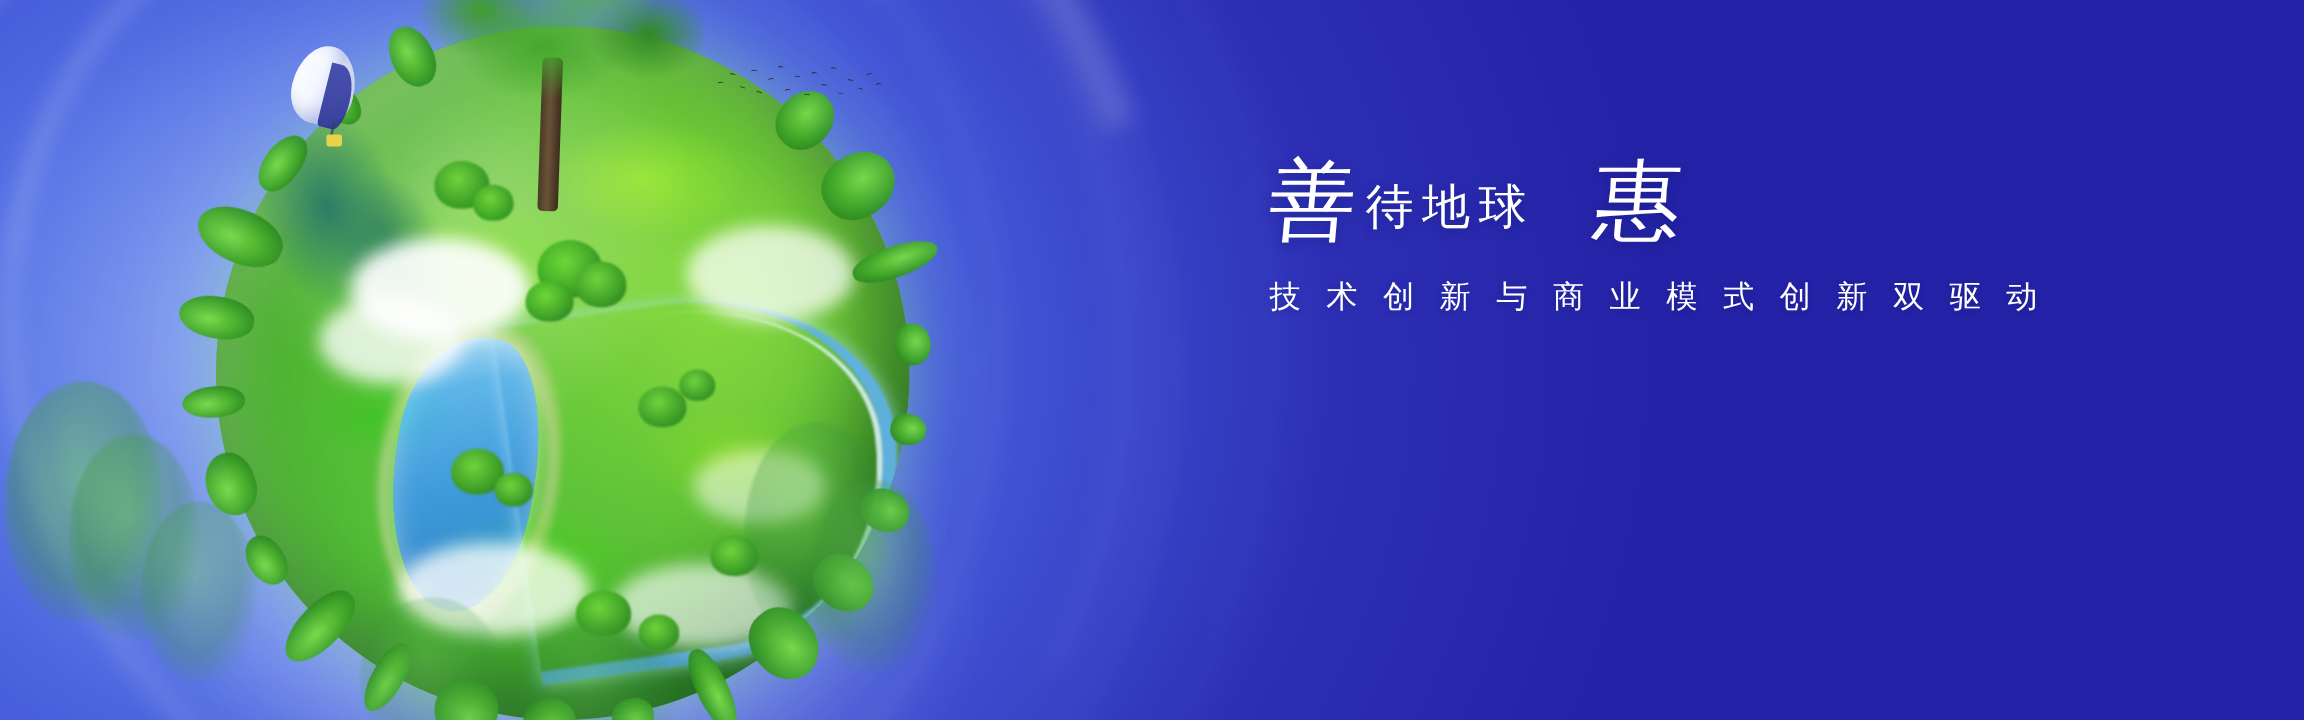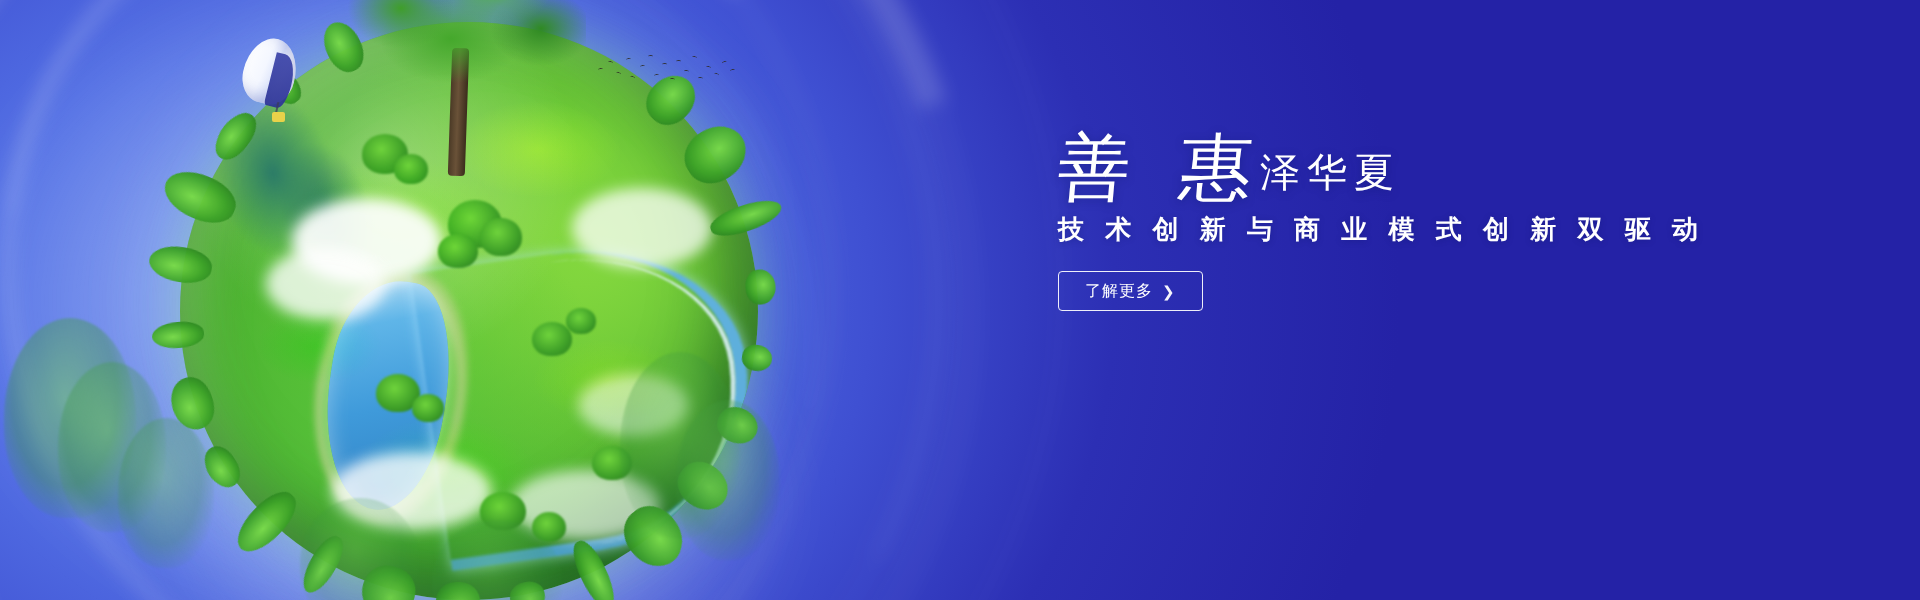--- a/index.html
+++ b/index.html
@@ -216,23 +216,22 @@
     margin-left:8px;
     position:relative; top:-6px;
   }
   .headline-gap { display:inline-block; width:50px; }
 
   .subtitle {
     color:#ffffff;
     font-size:26px;
     letter-spacing:7px;
     white-space:nowrap;
-    margin-top:8px;
+    margin-top:26px;
     text-shadow:0 1px 6px rgba(10,20,90,.3);
-    font-weight:bold;
   }
   .desc {
     color:#f0f3ff;
     font-size:17px;
     letter-spacing:.6px;
     white-space:nowrap;
     margin-top:20px;
     text-shadow:0 1px 5px rgba(10,20,90,.3);
   }
 
@@ -368,29 +367,23 @@
       <div class="outer-tree" style="left: 620px; top: 352px; width: 120px; height: 186px; opacity: 0.42; border-radius: 50% 50% 46% 46%; background: radial-gradient(at 46% 40%, rgba(120, 210, 90, 0.95) 0%, rgba(60, 150, 60, 0.7) 52%, rgba(30, 100, 45, 0) 78%);"></div>
       <div class="outer-tree" style="left: 676px; top: 400px; width: 104px; height: 160px; opacity: 0.36; border-radius: 50% 50% 46% 46%; background: radial-gradient(at 46% 40%, rgba(120, 210, 90, 0.95) 0%, rgba(60, 150, 60, 0.7) 52%, rgba(30, 100, 45, 0) 78%);"></div>
       <div class="outer-tree" style="left: 300px; top: 498px; width: 120px; height: 130px; opacity: 0.3; border-radius: 50% 50% 46% 46%; background: radial-gradient(at 46% 40%, rgba(120, 210, 90, 0.95) 0%, rgba(60, 150, 60, 0.7) 52%, rgba(30, 100, 45, 0) 78%);"></div>
       <div class="outer-tree" style="left: 432px; top: 520px; width: 130px; height: 120px; opacity: 0.26; border-radius: 50% 50% 46% 46%; background: radial-gradient(at 46% 40%, rgba(120, 210, 90, 0.95) 0%, rgba(60, 150, 60, 0.7) 52%, rgba(30, 100, 45, 0) 78%);"></div>
     </div>
 
   <div class="content">
 
     <div class="headline">
       <span class="cal-big">善</span>
+      <span class="cal-small">待地球</span>
       <span class="headline-gap"></span>
       <span class="cal-big">惠</span>
-      <span class="cal-small">泽华夏</span>
     </div>
 
     <div class="subtitle">技 术 创 新 与 商 业 模 式 创 新 双 驱 动</div>
 
 
-    <div>
-      <button class="cta">
-        <span>了解更多</span>
-        <span class="cta-chevron">❯</span>
-      </button>
-    </div>
 
   </div>
 </div>
 
 </body></html>

